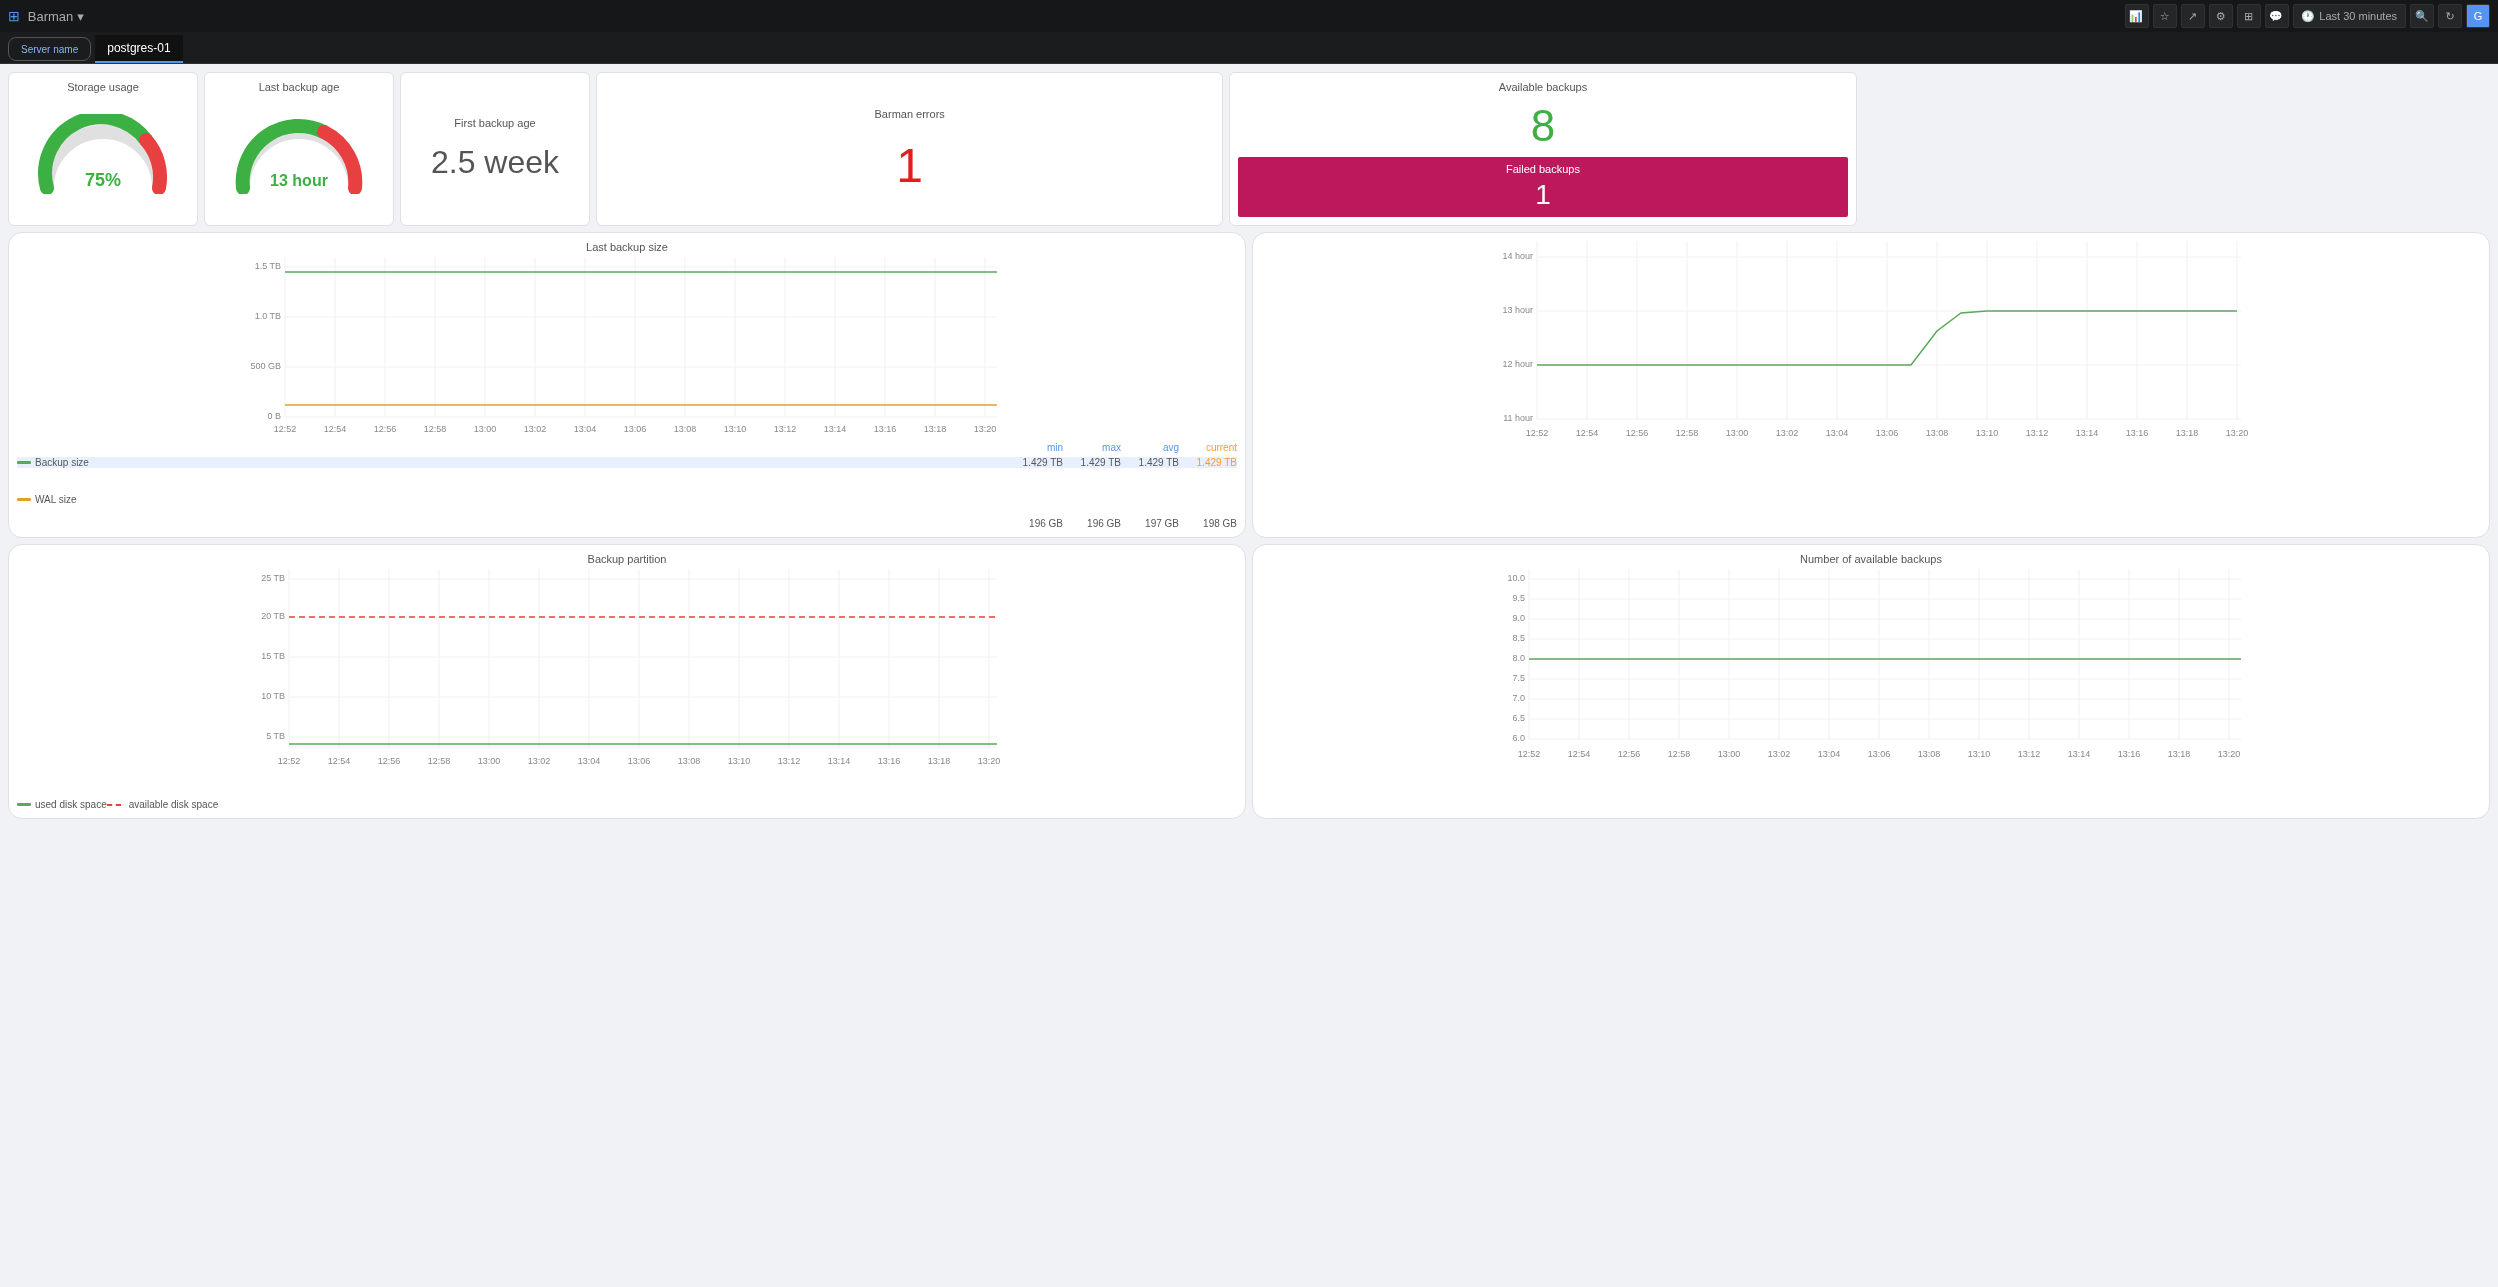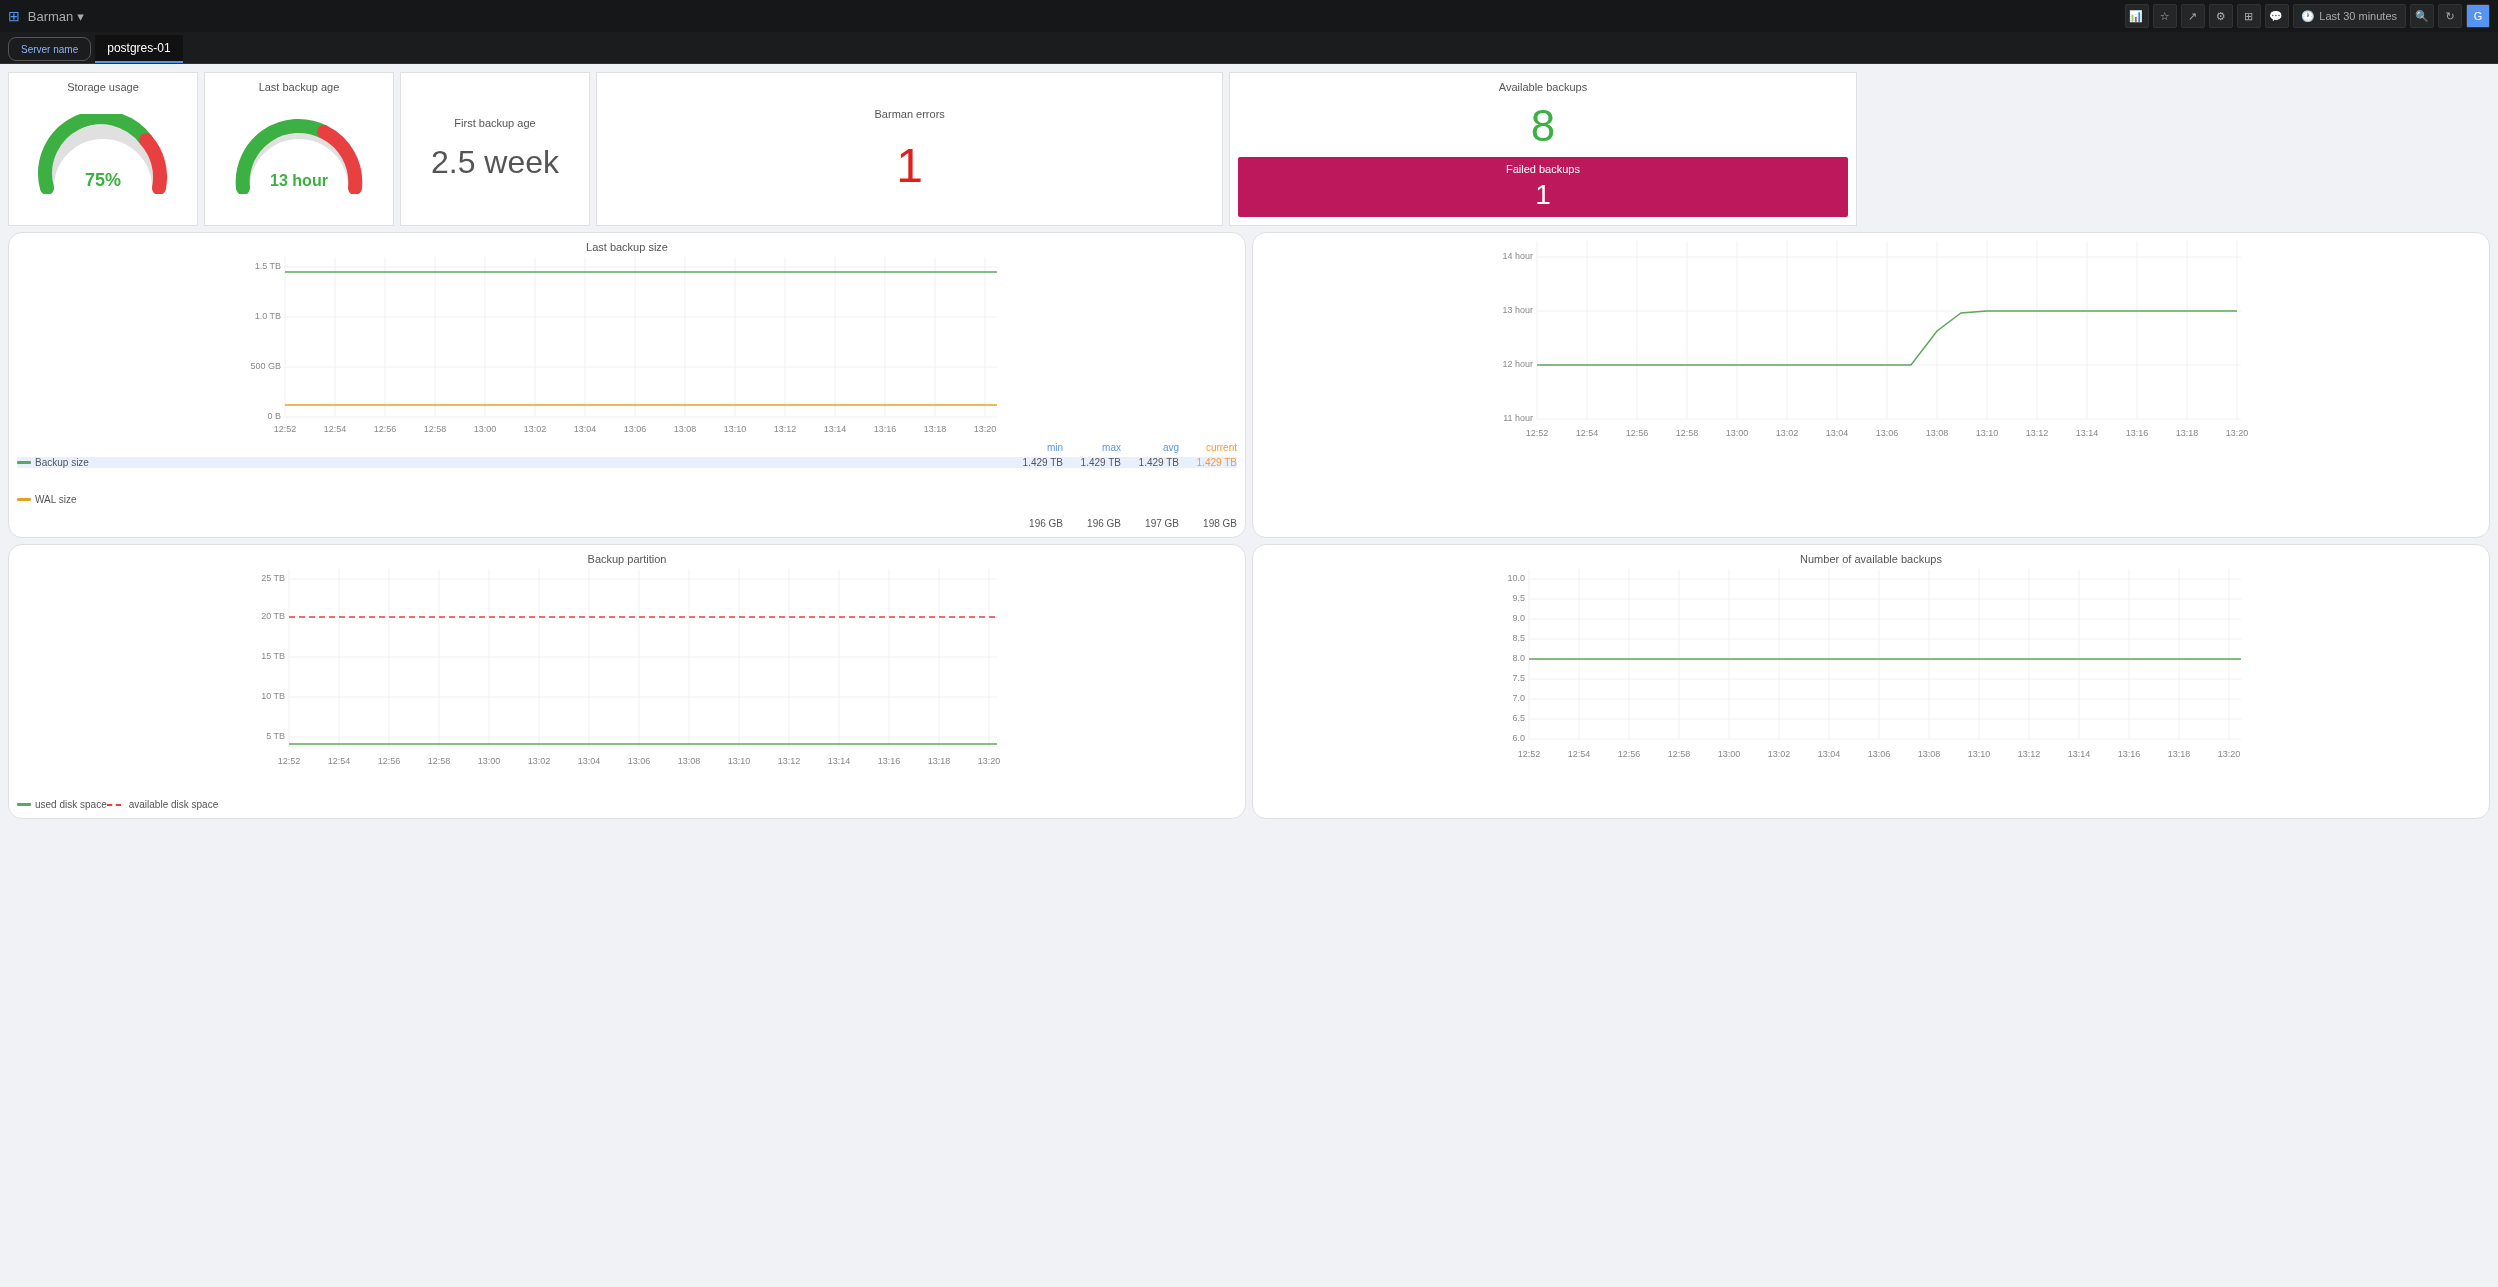--- a/index.html
+++ b/index.html
@@ -61,21 +61,21 @@
     .stat-cards {
       display: grid;
       grid-template-columns: 190px 190px 190px 1fr 1fr 1fr;
       gap: 6px;
       margin-bottom: 6px;
     }
 
     .stat-card {
       background: #fff;
       border: 1px solid #e0e0e0;
-      border-radius: 0;
+      border-radius: 6px;
       padding: 8px;
       position: relative;
       min-height: 140px;
     }
     .stat-card-title {
       font-size: 11px; color: #555; text-align: center; margin-bottom: 6px;
     }
 
     
     .gauge-container {

